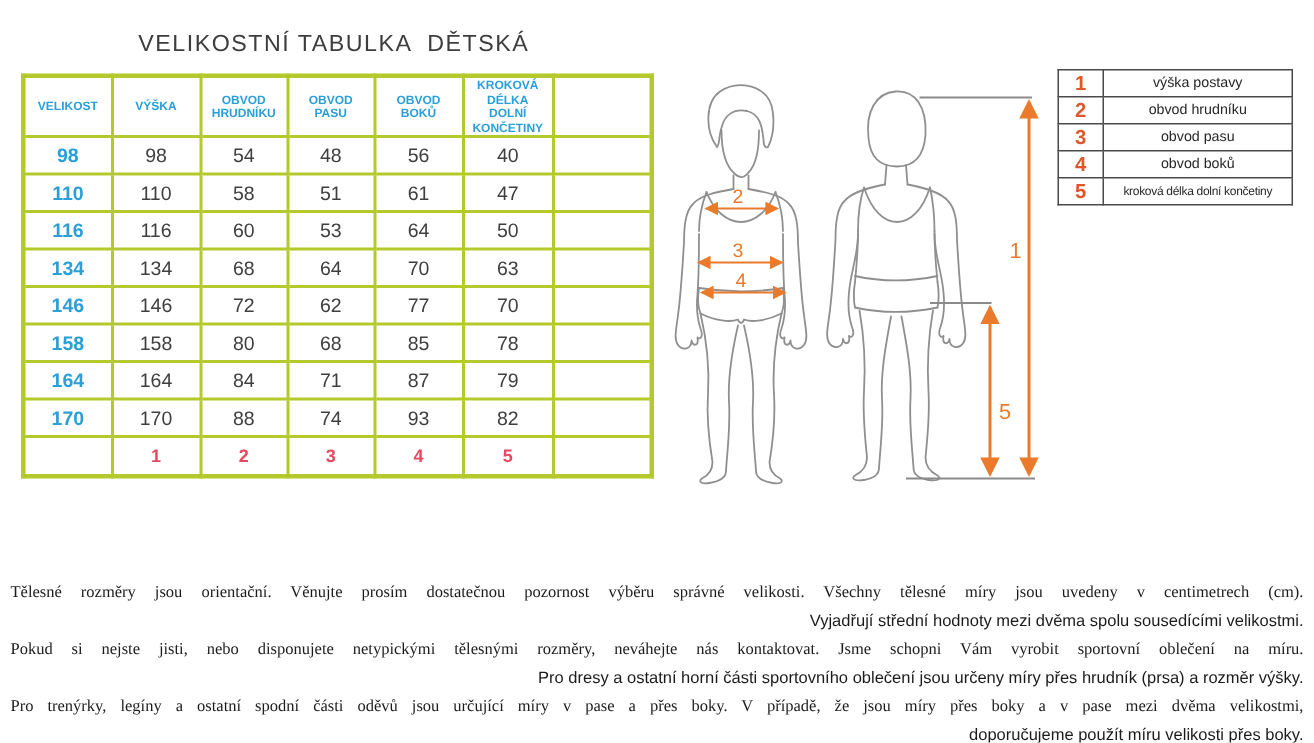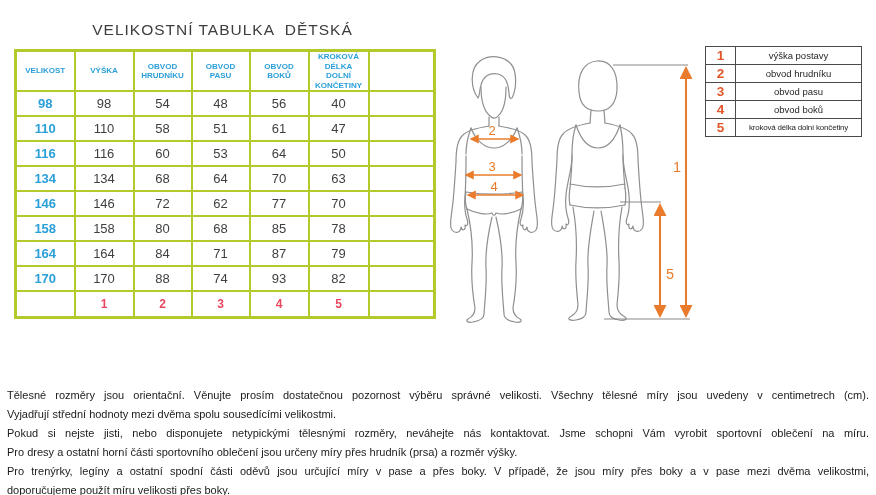--- a/index.html
+++ b/index.html
@@ -44,23 +44,23 @@
   table.legend td.num{color:#e2572a;font-size:13.5px;font-weight:bold;}
   table.legend td.lab{color:#262626;font-size:9.5px;font-weight:normal;}
   table.legend tr:last-child td.lab{font-size:8px;letter-spacing:-0.2px;}
   
   .fig-svg{position:absolute;left:435px;top:45px;}
   
   .notes{
     position:absolute;left:7px;top:386px;width:862px;
     font-size:11px;line-height:19px;color:#1b1b1b;
   }
-  .notes .line{white-space:nowrap;}
+  .notes .line{white-space:nowrap;text-align:right;}
   .notes .line.just{
-    white-space:normal;text-align:justify;text-align-last:justify;
+    white-space:normal;text-align:justify;text-align-last:justify;font-family:Liberation Serif, serif;
   }
 </style>
 </head>
 <body>
 
 <div class="title">VELIKOSTNÍ TABULKA  DĚTSKÁ</div>
 
 <table class="size">
   <colgroup>
     <col style="width:59px">

